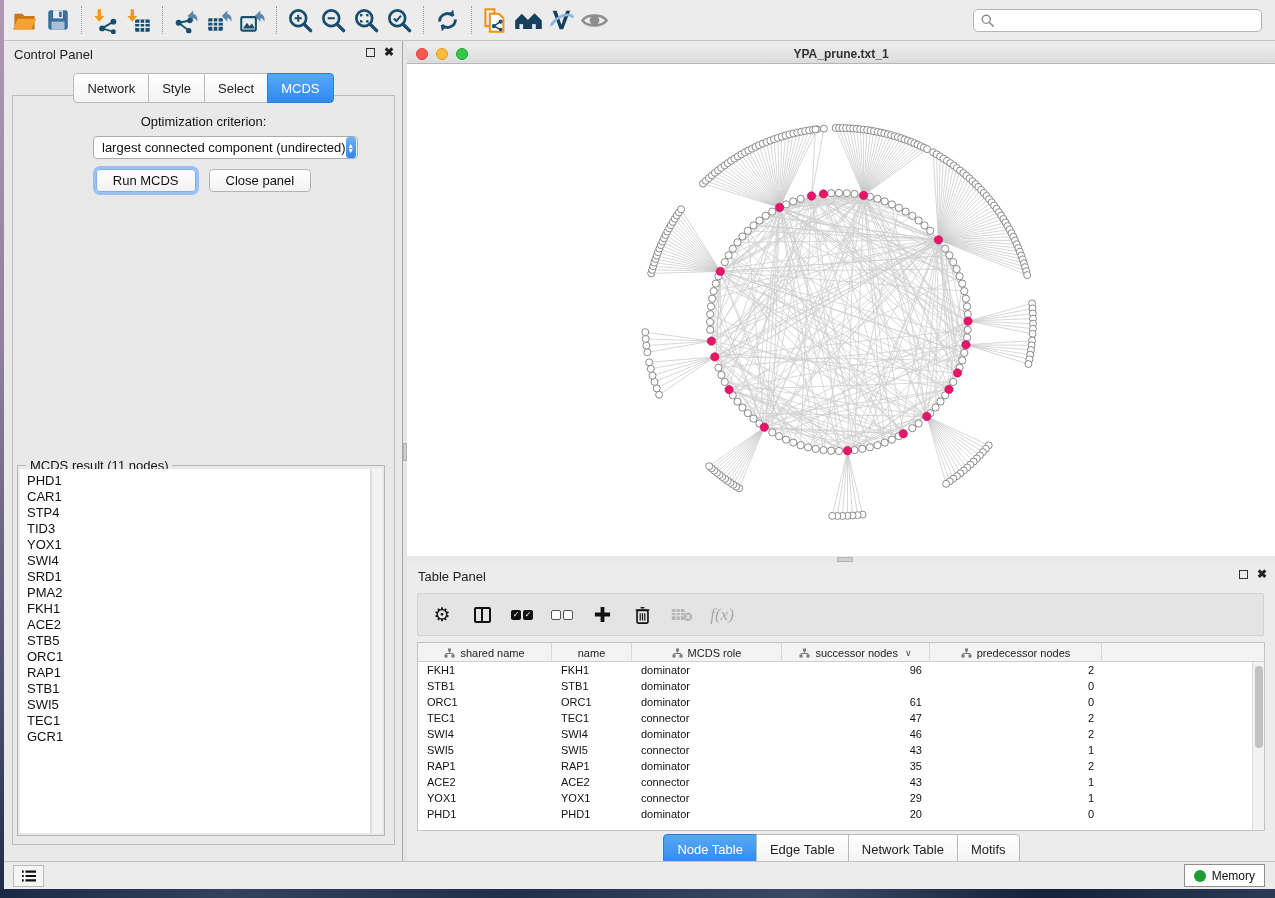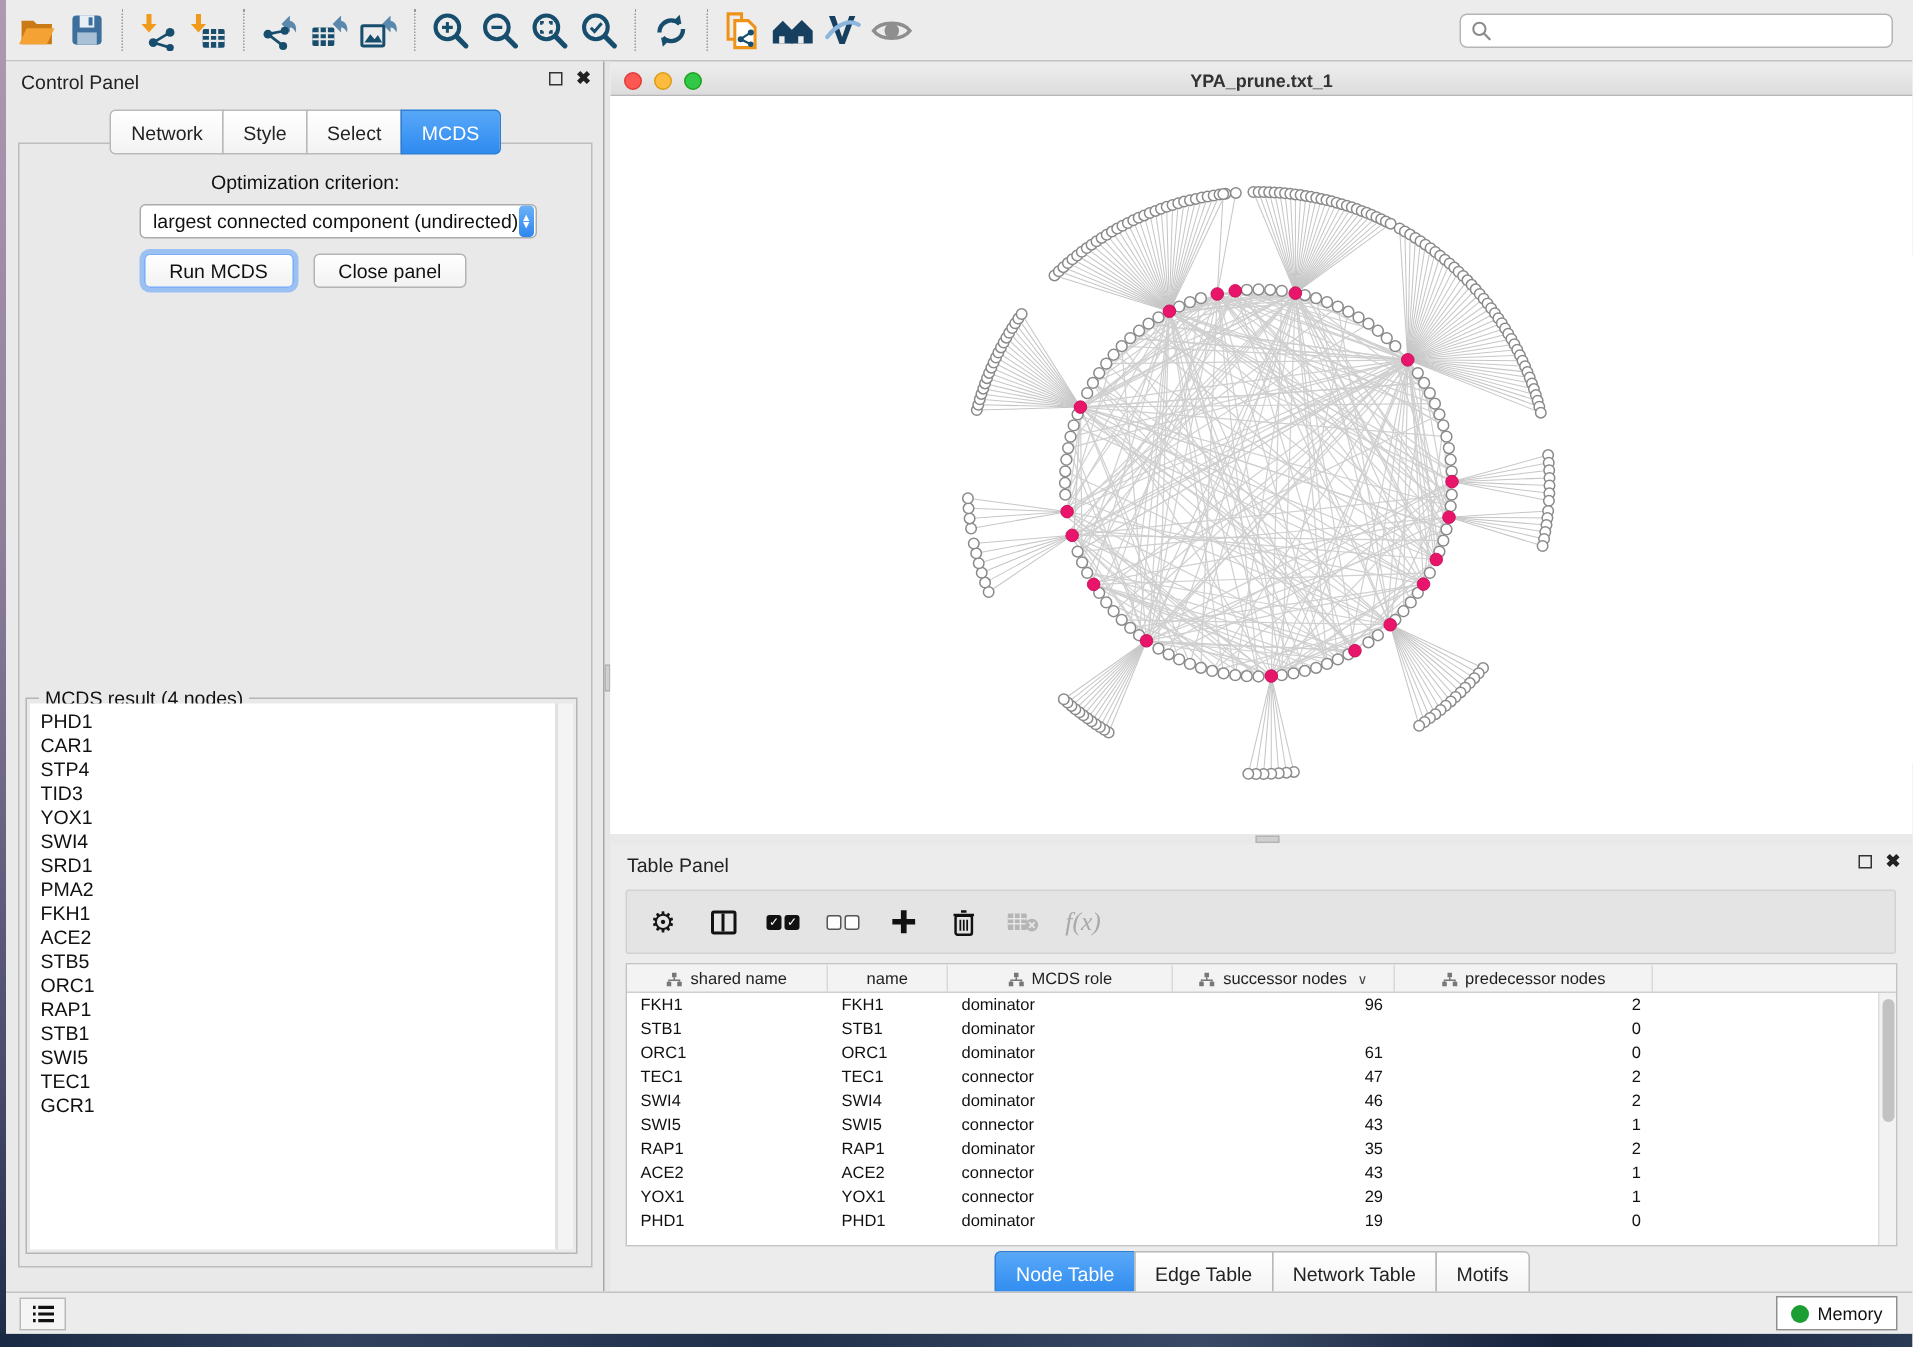--- a/index.html
+++ b/index.html
@@ -288,21 +288,21 @@
         <span class="dd-stepper">
             <span>▲</span>
             <span>▼</span>
           </span>
       </div>
       <div class="btn-row">
         <button class="aqua-btn focused">Run MCDS</button>
         <button class="aqua-btn">Close panel</button>
       </div>
       <div class="mcds-fieldset">
-        <span class="mcds-legend">MCDS result (4 nodes)</span>
+        <span class="mcds-legend">MCDS result (11 nodes)</span>
         <div class="mcds-list">
             <div class="li">PHD1</div>
             <div class="li">CAR1</div>
             <div class="li">STP4</div>
             <div class="li">TID3</div>
             <div class="li">YOX1</div>
             <div class="li">SWI4</div>
             <div class="li">SRD1</div>
             <div class="li">PMA2</div>
             <div class="li">FKH1</div>
@@ -1233,21 +1233,21 @@
               <div class="td l" style="width: 134px;">YOX1</div>
               <div class="td l" style="width: 80px;">YOX1</div>
               <div class="td l" style="width: 150px;">connector</div>
               <div class="td r" style="width: 148px;">29</div>
               <div class="td r" style="width: 172px;">1</div>
             </div>
             <div class="t-row">
               <div class="td l" style="width: 134px;">PHD1</div>
               <div class="td l" style="width: 80px;">PHD1</div>
               <div class="td l" style="width: 150px;">dominator</div>
-              <div class="td r" style="width: 148px;">19</div>
+              <div class="td r" style="width: 148px;">20</div>
               <div class="td r" style="width: 172px;">0</div>
             </div>
           </div>
         <div class="t-scroll">
             <div class="t-thumb"></div>
           </div>
       </div>
 
       <div class="tp-tabs">
           <div class="tab-btn active">Node Table</div>

